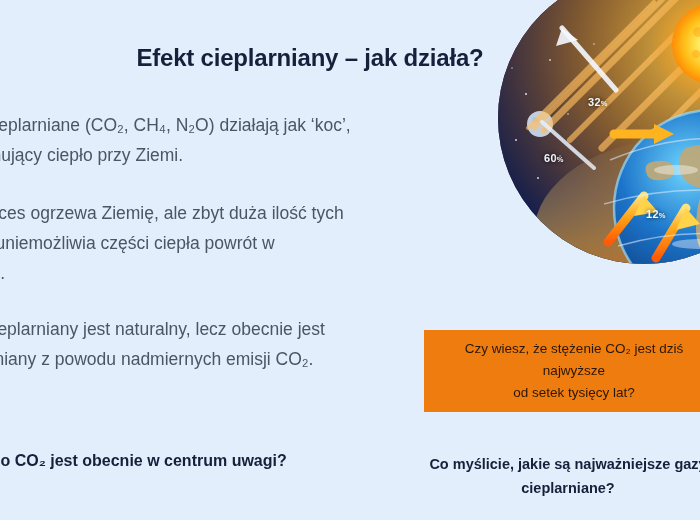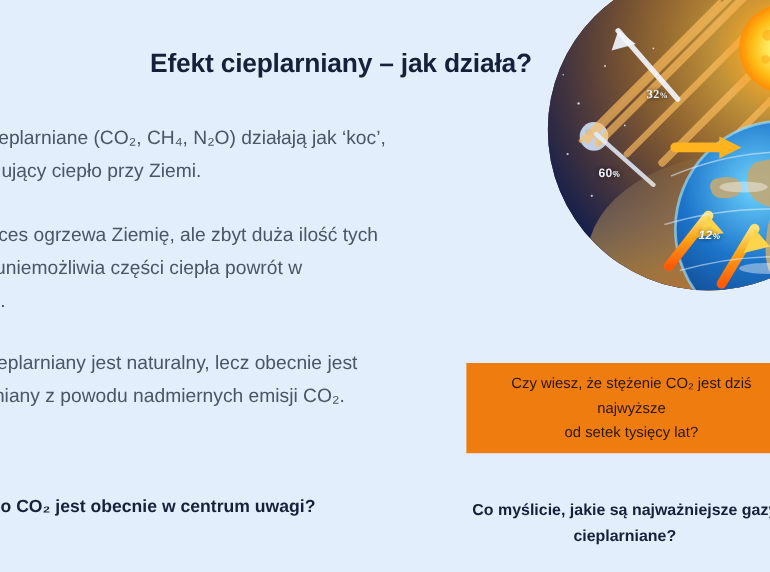--- a/index.html
+++ b/index.html
@@ -117,23 +117,23 @@
 
   .pct {
     position: absolute;
     font-size: 11px;
     font-weight: bold;
     color: #f2f6ff;
     text-shadow: 0 0 4px rgba(0,0,0,0.85);
     letter-spacing: 0.3px;
   }
   .pct .u { font-size: 7.5px; }
-  .pct-32 { left: 90px; top: 108px; font-family: Liberation Serif, serif; }
+  .pct-32 { left: 90px; top: 124px; }
   .pct-60 { left: 46px; top: 180px; }
-  .pct-12 { left: 137px; top: 236px; font-style: italic; }
+  .pct-12 { left: 148px; top: 236px; }
 </style>
 </head>
 <body>
 
 <div id="slide">
 
   <div class="illus">
     <svg viewBox="0 0 292 292" xmlns="http://www.w3.org/2000/svg" aria-hidden="true">
       <defs>
         <radialGradient id="sunCore" cx="50%" cy="50%" r="50%">

